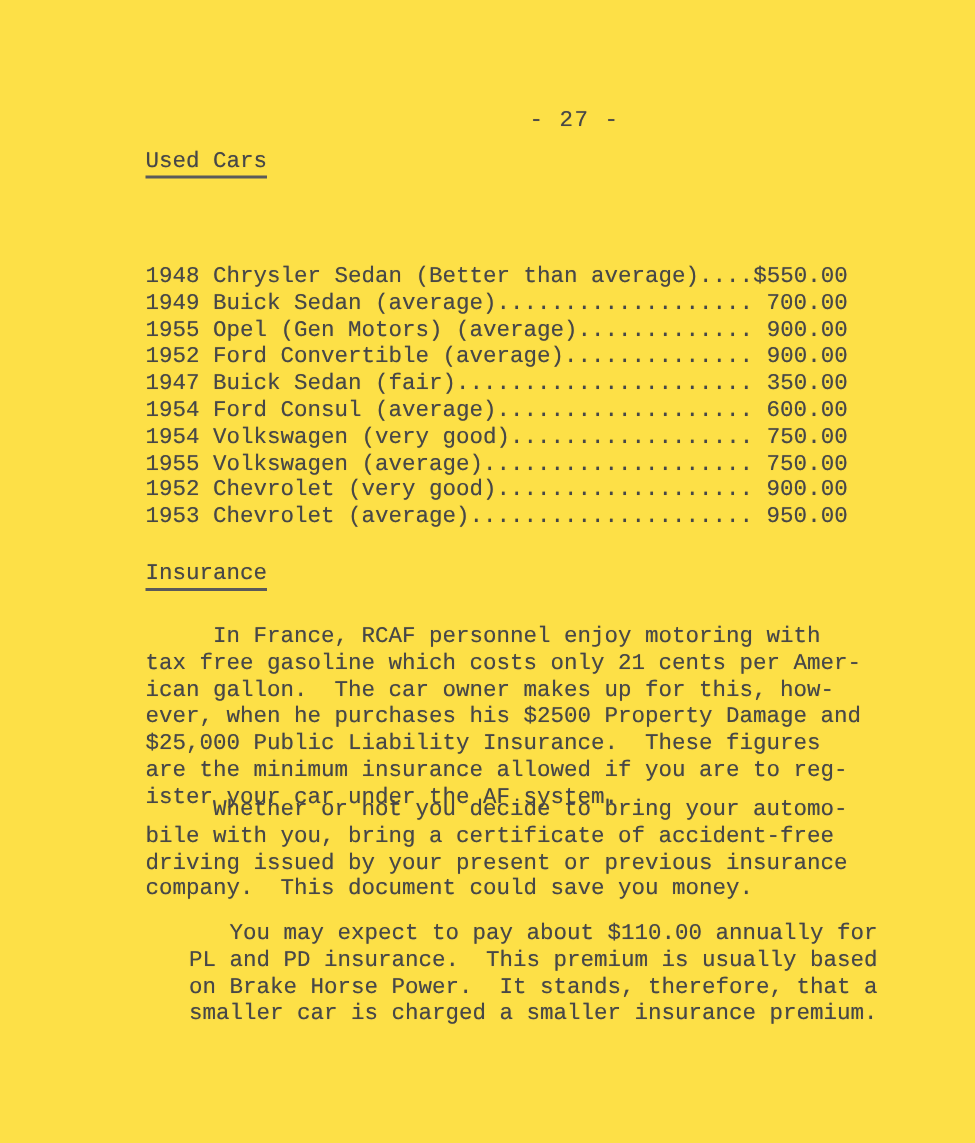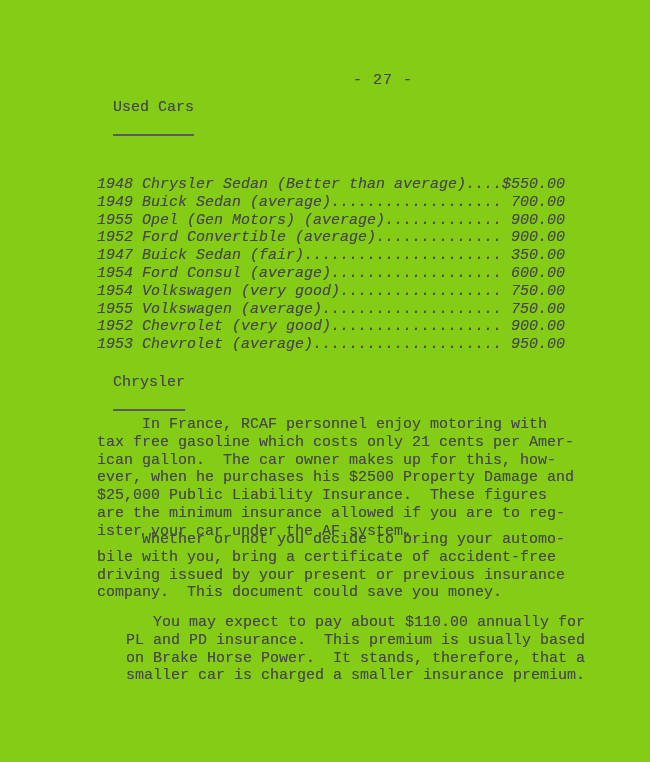--- a/index.html
+++ b/index.html
@@ -4,66 +4,64 @@
 <style>
   html, body {
     margin: 0;
     padding: 0;
     background: #ffffff;
   }
   .sheet {
     position: relative;
     width: 650px;
     height: 762px;
-    background: #84cc16;
+    background: #fde047;
     overflow: hidden;
     font-family: "Liberation Mono", "DejaVu Sans Mono", monospace;
     font-size: 15px;
     line-height: 17.8px;
     color: #474747;
   }
   .block {
     position: absolute;
     left: 97px;
     width: 488px;
     white-space: pre;
   }
   .page-number {
     text-align: center;
     padding-left: 42px;
     letter-spacing: 1px;
   }
   .heading-underline {
     display: inline-block;
     border-bottom: 2px solid #5a5a5a;
-    padding-bottom: 17px;
-    margin-left: 16px;
+    padding-bottom: 0px;
   }
   .price-row {
     white-space: pre;
-    font-style: italic;
   }
   
   .sheet * {
     text-shadow: 0 0 0.5px rgba(80,80,80,0.55);
   }
 </style>
 </head>
 <body>
 
 <div class="sheet">
 
   <div class="block page-number" style="top:72px;">- 27 -</div>
 
   <div class="block" style="top:99px;"><span class="heading-underline">Used Cars</span></div>
 
 
   <div class="block" style="top:176px;"><div class="price-row"><span>1948 </span><span>Chrysler Sedan (Better than average)</span><span>....</span><span>$550.00</span></div><div class="price-row"><span>1949 </span><span>Buick Sedan (average)</span><span>...................</span><span> 700.00</span></div><div class="price-row"><span>1955 </span><span>Opel (Gen Motors) (average)</span><span>.............</span><span> 900.00</span></div><div class="price-row"><span>1952 </span><span>Ford Convertible (average)</span><span>..............</span><span> 900.00</span></div><div class="price-row"><span>1947 </span><span>Buick Sedan (fair)</span><span>......................</span><span> 350.00</span></div><div class="price-row"><span>1954 </span><span>Ford Consul (average)</span><span>...................</span><span> 600.00</span></div><div class="price-row"><span>1954 </span><span>Volkswagen (very good)</span><span>..................</span><span> 750.00</span></div><div class="price-row"><span>1955 </span><span>Volkswagen (average)</span><span>....................</span><span> 750.00</span></div><div class="price-row"><span>1952 </span><span>Chevrolet (very good)</span><span>...................</span><span> 900.00</span></div><div class="price-row"><span>1953 </span><span>Chevrolet (average)</span><span>.....................</span><span> 950.00</span></div></div>
 
-  <div class="block" style="top:374px;"><span class="heading-underline">Chrysler</span></div>
+  <div class="block" style="top:374px;"><span class="heading-underline">Insurance</span></div>
 
   <div class="block" style="top:416px;">     In France, RCAF personnel enjoy motoring with
 tax free gasoline which costs only 21 cents per Amer-
 ican gallon.  The car owner makes up for this, how-
 ever, when he purchases his $2500 Property Damage and
 $25,000 Public Liability Insurance.  These figures
 are the minimum insurance allowed if you are to reg-
 ister your car under the AF system.</div>
 
   <div class="block" style="top:531px;">     Whether or not you decide to bring your automo-

